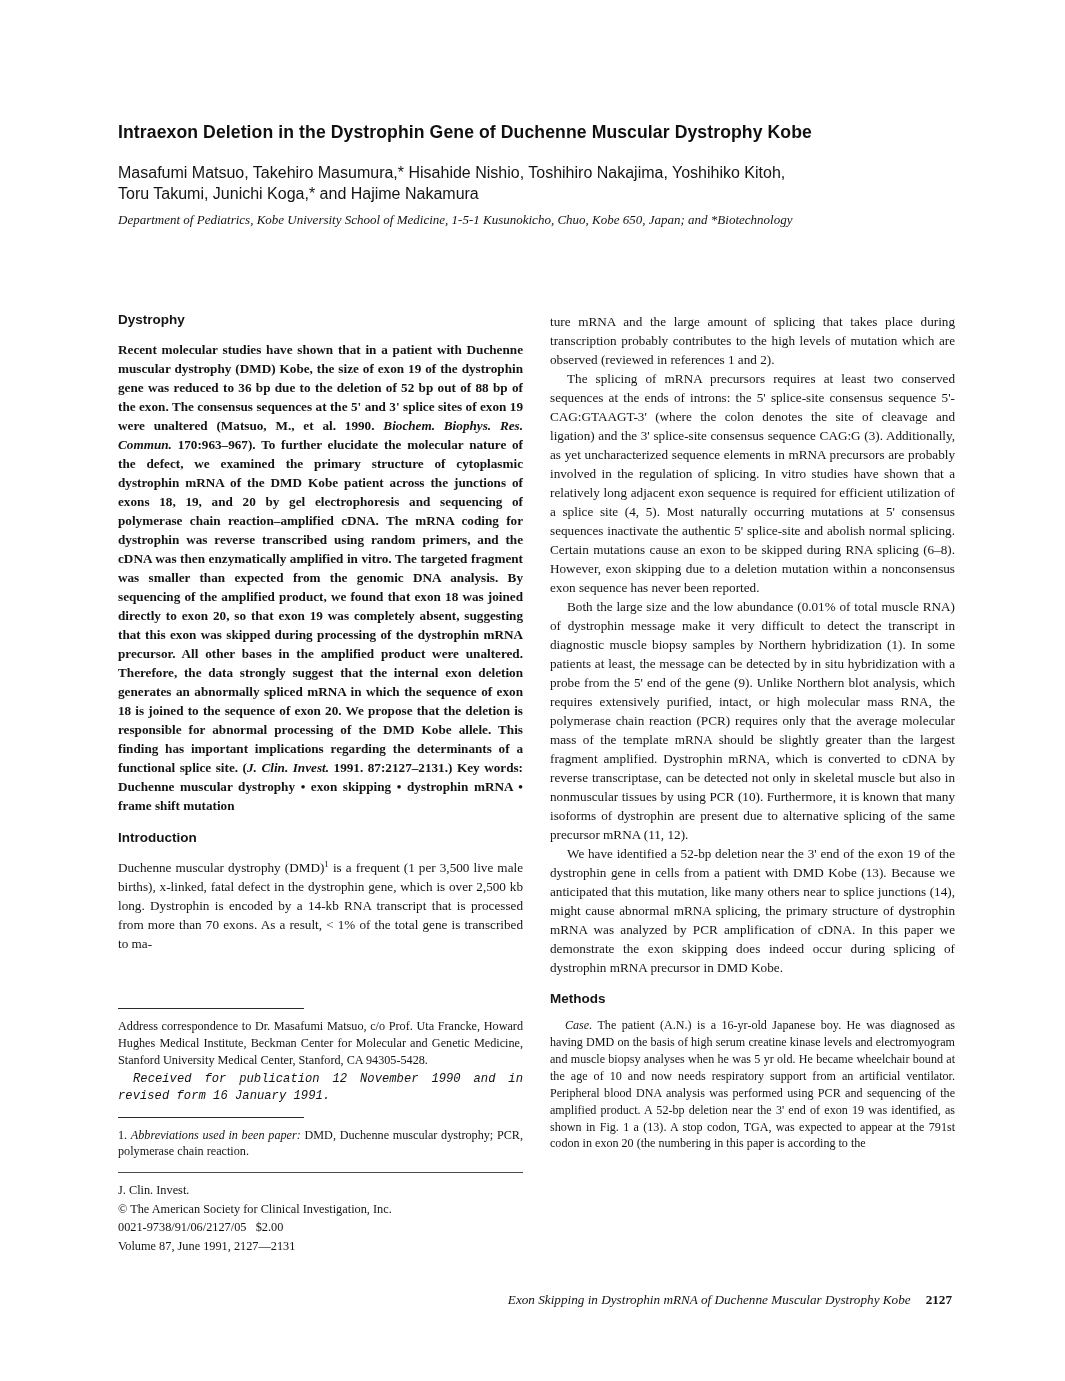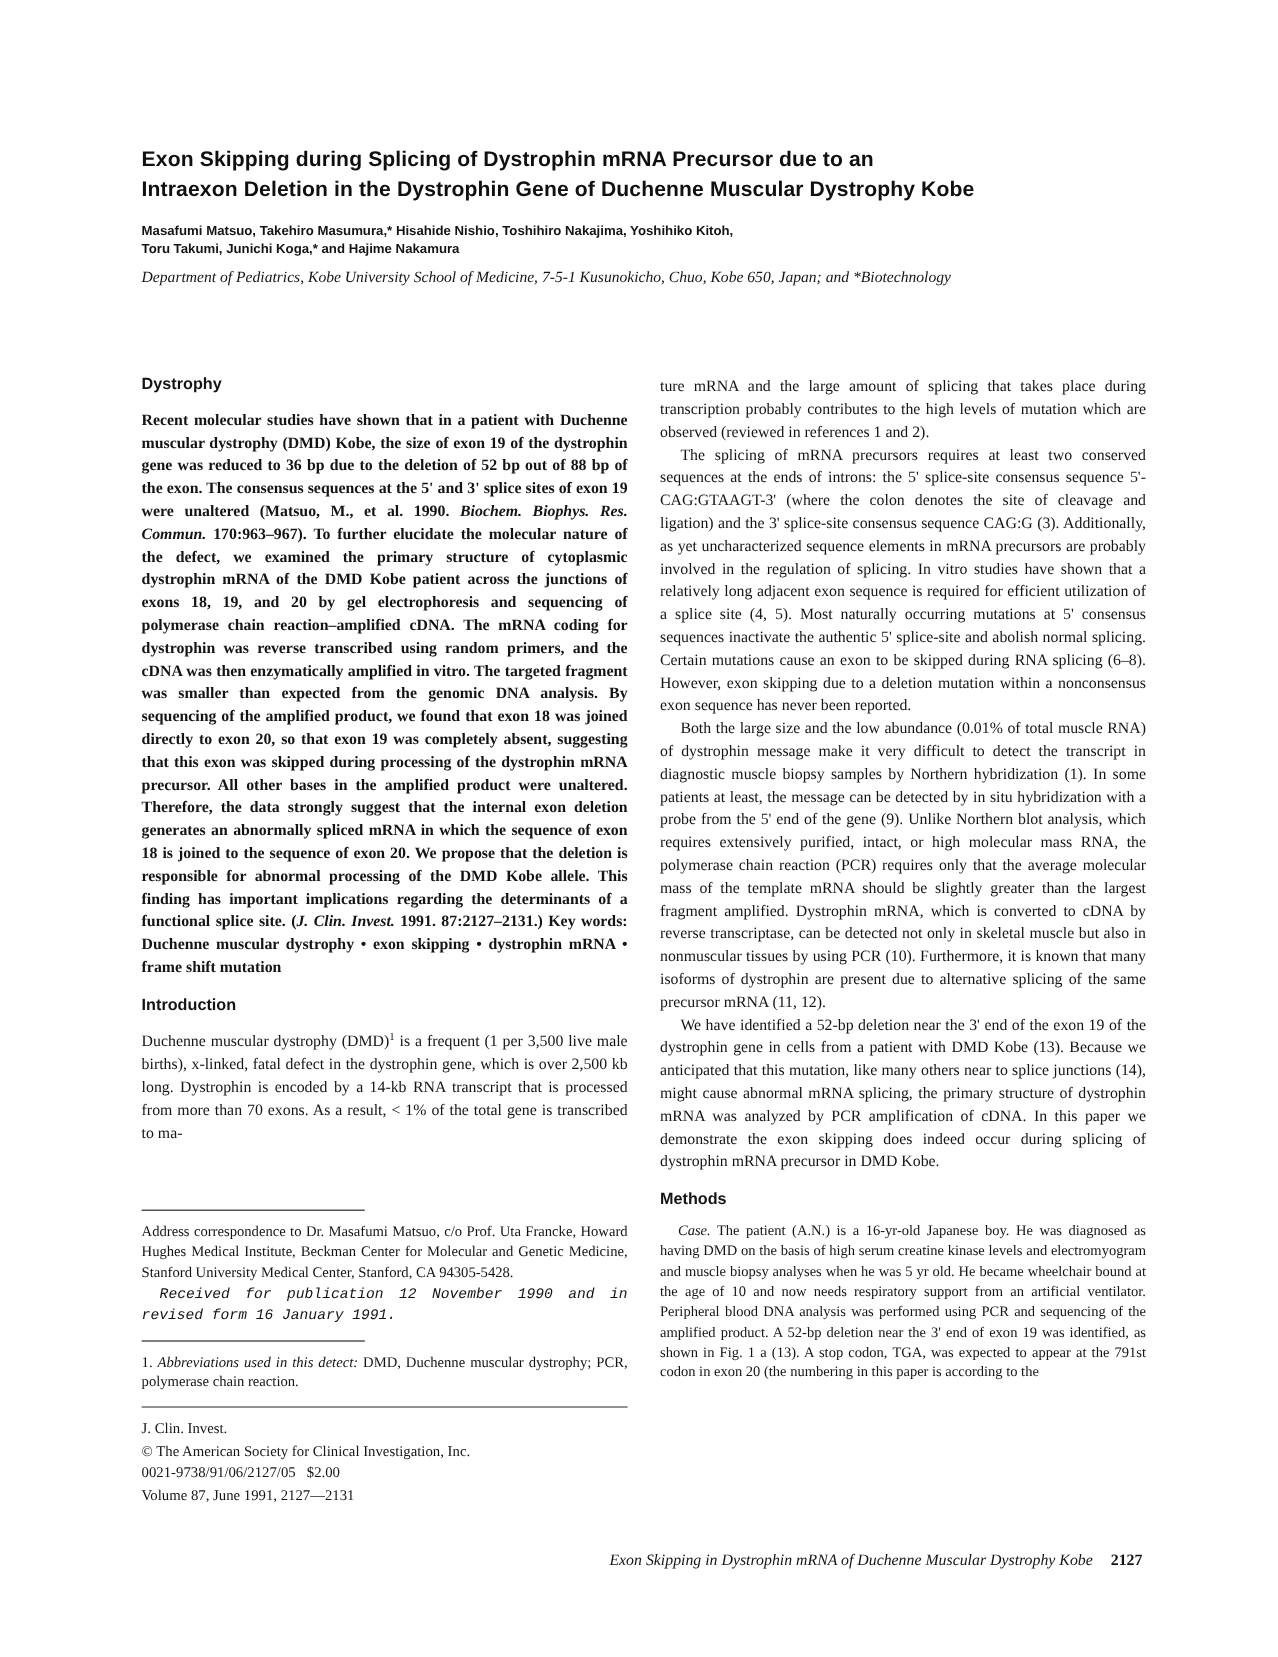--- a/index.html
+++ b/index.html
@@ -20,22 +20,22 @@
     font-size: 17.6px;
     line-height: 1.4;
     color: #101010;
     margin: 0;
     letter-spacing: 0.1px;
   }
   .title .title-line { display: block; }
   .authors {
     margin-top: 17px;
     font-family: "Liberation Sans", sans-serif;
-    font-weight: 700;
-    font-size: 11px;
+    font-weight: 400;
+    font-size: 16px;
     line-height: 1.35;
   }
   .affiliation { margin-top: 7px; font-style: italic; font-size: 13px; line-height: 1.3; }
 
   .columns {
     position: absolute;
     left: 118px;
     top: 312px;
     width: 838px;
     display: flex;
@@ -78,48 +78,47 @@
 
   sup { font-size: 9px; vertical-align: super; line-height: 0; }
 </style>
 </head>
 <body>
 
 <div class="page">
 
   <header class="masthead">
     <h1 class="title">
-        <span class="title-line">Exon Skipping during Splicing of Dystrophin mRNA Precursor due to an</span>
         <span class="title-line">Intraexon Deletion in the Dystrophin Gene of Duchenne Muscular Dystrophy Kobe</span>
       </h1>
     <div class="authors">
       <div>Masafumi Matsuo, Takehiro Masumura,* Hisahide Nishio, Toshihiro Nakajima, Yoshihiko Kitoh,</div>
       <div>Toru Takumi, Junichi Koga,* and Hajime Nakamura</div>
     </div>
     <div class="affiliation">
-      <div>Department of Pediatrics, Kobe University School of Medicine, 7-5-1 Kusunokicho, Chuo, Kobe 650, Japan; and *Biotechnology</div>
+      <div>Department of Pediatrics, Kobe University School of Medicine, 1-5-1 Kusunokicho, Chuo, Kobe 650, Japan; and *Biotechnology</div>
     </div>
   </header>
 
   <div class="columns">
 
     <div class="col col-left">
       <h2 class="section-heading">Dystrophy</h2>
       <p class="abstract-text"><span>Recent molecular studies have shown that in a patient with Duchenne muscular dystrophy (DMD) Kobe, the size of exon 19 of the dystrophin gene was reduced to 36 bp due to the deletion of 52 bp out of 88 bp of the exon. The consensus sequences at the 5' and 3' splice sites of exon 19 were unaltered (Matsuo, M., et al. 1990. </span><i>Biochem. Biophys. Res. Commun.</i><span> 170:963–967). To further elucidate the molecular nature of the defect, we examined the primary structure of cytoplasmic dystrophin mRNA of the DMD Kobe patient across the junctions of exons 18, 19, and 20 by gel electrophoresis and sequencing of polymerase chain reaction–amplified cDNA. The mRNA coding for dystrophin was reverse transcribed using random primers, and the cDNA was then enzymatically amplified in vitro. The targeted fragment was smaller than expected from the genomic DNA analysis. By sequencing of the amplified product, we found that exon 18 was joined directly to exon 20, so that exon 19 was completely absent, suggesting that this exon was skipped during processing of the dystrophin mRNA precursor. All other bases in the amplified product were unaltered. Therefore, the data strongly suggest that the internal exon deletion generates an abnormally spliced mRNA in which the sequence of exon 18 is joined to the sequence of exon 20. We propose that the deletion is responsible for abnormal processing of the DMD Kobe allele. This finding has important implications regarding the determinants of a functional splice site. (</span><i>J. Clin. Invest.</i><span> 1991. 87:2127–2131.) Key words: Duchenne muscular dystrophy • exon skipping • dystrophin mRNA • frame shift mutation</span></p>
 
       <h2 class="section-heading intro-heading">Introduction</h2>
       <p class="body-text"><span>Duchenne muscular dystrophy (DMD)</span><sup>1</sup><span> is a frequent (1 per 3,500 live male births), x-linked, fatal defect in the dystrophin gene, which is over 2,500 kb long. Dystrophin is encoded by a 14-kb RNA transcript that is processed from more than 70 exons. As a result, &lt; 1% of the total gene is transcribed to ma-</span></p>
 
       <div class="footnote-block">
         <div class="fn-rule"></div>
         <p class="footnote">Address correspondence to Dr. Masafumi Matsuo, c/o Prof. Uta Francke, Howard Hughes Medical Institute, Beckman Center for Molecular and Genetic Medicine, Stanford University Medical Center, Stanford, CA 94305-5428.</p>
         <p class="footnote received">Received for publication 12 November 1990 and in revised form 16 January 1991.</p>
 
         <div class="fn-rule"></div>
-        <p class="footnote"><span>1. </span><i>Abbreviations used in this detect:</i><span> DMD, Duchenne muscular dystrophy; PCR, polymerase chain reaction.</span></p>
+        <p class="footnote"><span>1. </span><i>Abbreviations used in been paper:</i><span> DMD, Duchenne muscular dystrophy; PCR, polymerase chain reaction.</span></p>
 
         <div class="fn-rule-long"></div>
         <div class="journal-block">
           <div>J. Clin. Invest.</div>
           <div>© The American Society for Clinical Investigation, Inc.</div>
           <div>0021-9738/91/06/2127/05&nbsp;&nbsp;&nbsp;$2.00</div>
           <div>Volume 87, June 1991, 2127—2131</div>
         </div>
       </div>
     </div>

